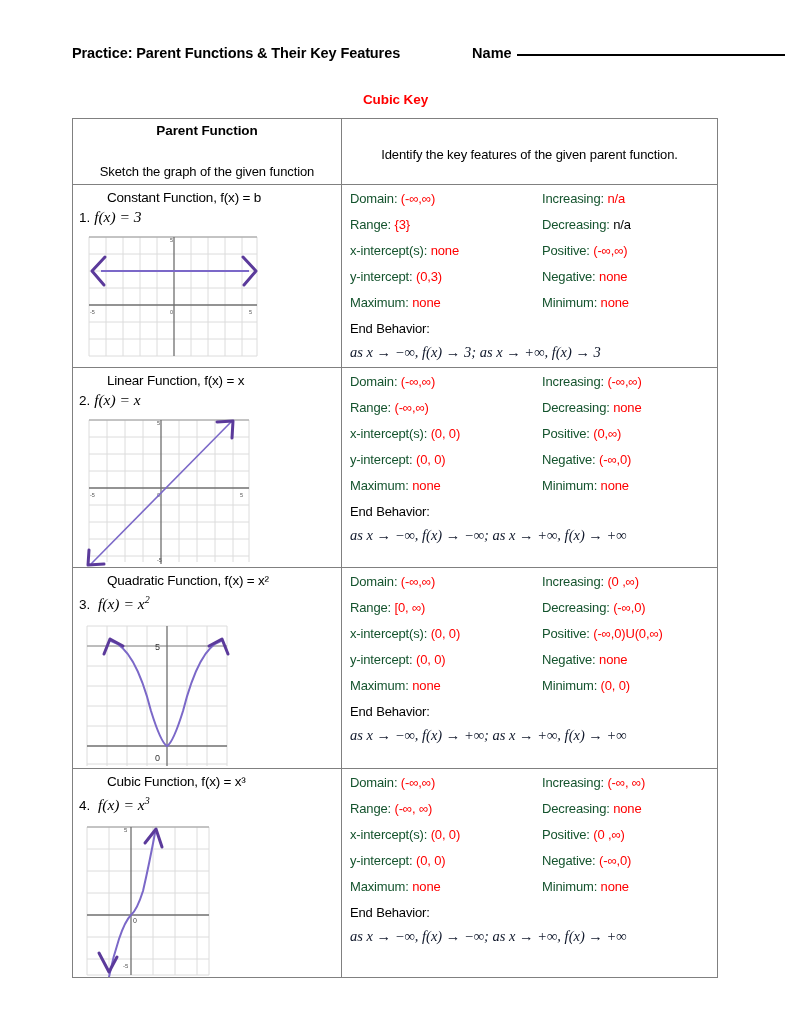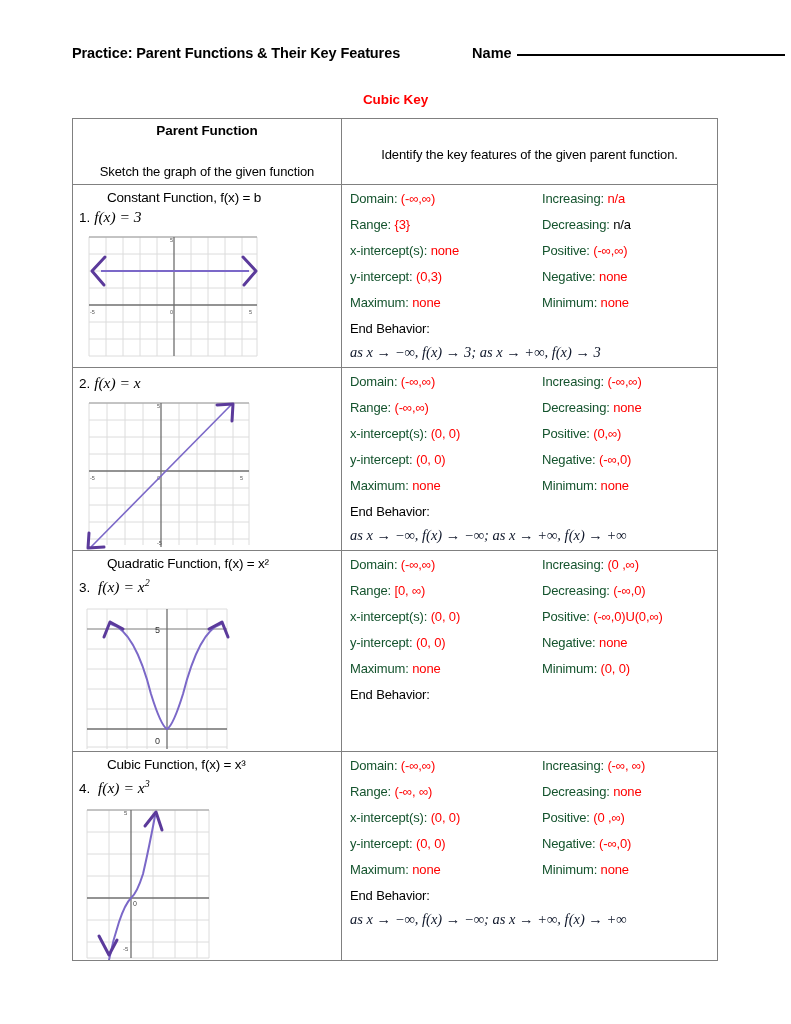--- a/index.html
+++ b/index.html
@@ -270,20 +270,21 @@
           <span><span class="lab">Minimum:</span>
             <span class="ans">none</span></span>
         </div>
         <div class="eb-label">End Behavior:</div>
         <div class="eb-text">as x → −∞, f(x) → 3; as x → +∞, f(x) → 3</div>
       </div>
     </div>
 
     <div class="trow">
       <div class="cell-left">
+        <div class="fn-name">Linear Function, f(x) = x</div>
         <div class="fn-eq">
           <span class="num">2.</span>
           <i>f(x) = x</i>
         </div>
         <div class="graph">
           <svg width="185" height="155" viewBox="0 0 185 155">
             <g stroke="#dcdcdc" stroke-width="1">
               <line x1="10" y1="8" x2="170" y2="8"></line>
                 <line x1="10" y1="25" x2="170" y2="25"></line>
               <line x1="10" y1="42" x2="170" y2="42"></line>
@@ -415,20 +416,21 @@
           <span><span class="lab">Negative:</span>
             <span class="ans">none</span></span>
         </div>
         <div class="feat">
           <span class="lab-col"><span class="lab">Maximum:</span>
             <span class="ans">none</span></span>
           <span><span class="lab">Minimum:</span>
             <span class="ans">(0, 0)</span></span>
         </div>
         <div class="eb-label">End Behavior:</div>
+        <div class="eb-text">as x → −∞, f(x) → +∞; as x → +∞, f(x) → +∞</div>
       </div>
     </div>
 
     <div class="trow">
       <div class="cell-left">
         <div class="fn-name">
           <span>Cubic Function, f(x) = x³</span>
         </div>
         <div class="fn-eq">
           <span class="num">4.</span>&nbsp;

